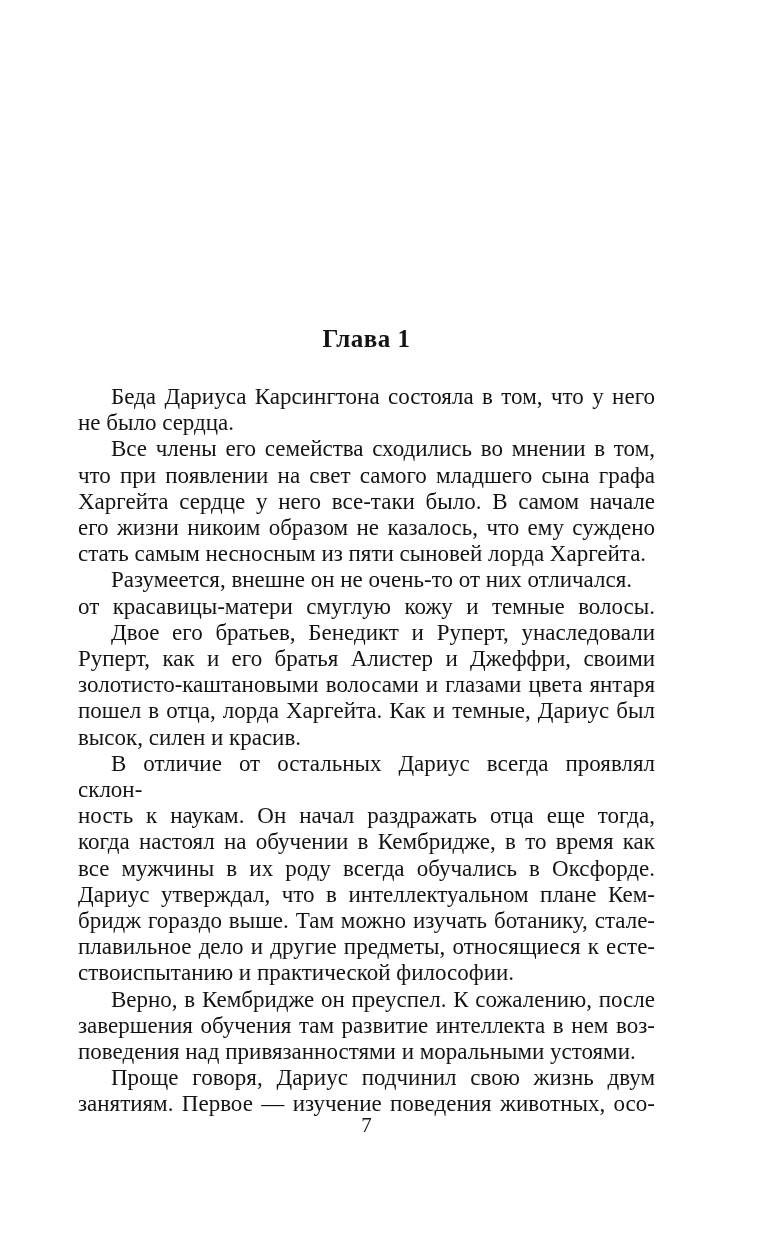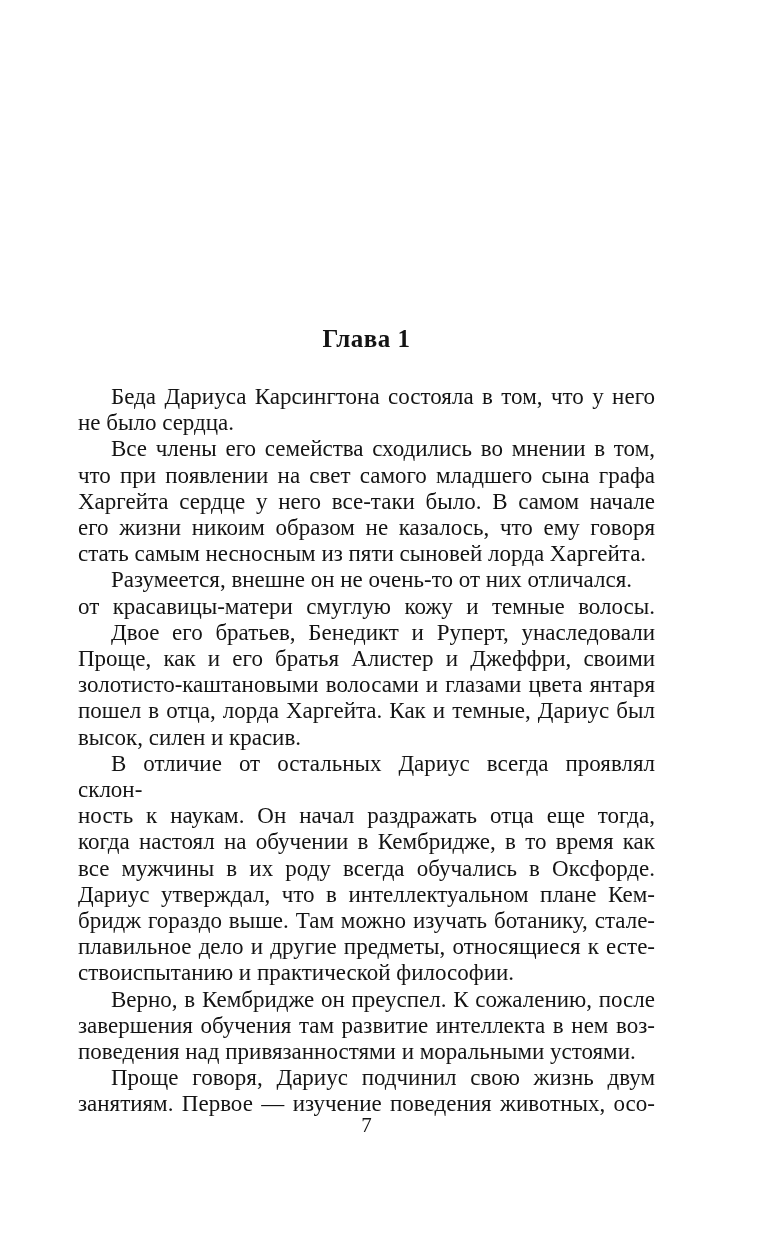--- a/index.html
+++ b/index.html
@@ -70,30 +70,30 @@
 
   <div class="page-text">
       <div class="para">
         <div class="line first">Беда Дариуса Карсингтона состояла в том, что у него</div>
         <div class="line last">не было сердца.</div>
       </div>
       <div class="para">
         <div class="line first">Все члены его семейства сходились во мнении в том,</div>
         <div class="line">что при появлении на свет самого младшего сына графа</div>
         <div class="line">Харгейта сердце у него все-таки было. В самом начале</div>
-        <div class="line">его жизни никоим образом не казалось, что ему говоря</div>
+        <div class="line">его жизни никоим образом не казалось, что ему суждено</div>
         <div class="line last">стать самым несносным из пяти сыновей лорда Харгейта.</div>
       </div>
       <div class="para">
         <div class="line first last">Разумеется, внешне он не очень-то от них отличался.</div>
       </div>
       <div class="para">
         <div class="line">от красавицы-матери смуглую кожу и темные волосы.</div>
         <div class="line first">Двое его братьев, Бенедикт и Руперт, унаследовали</div>
-        <div class="line">Проще, как и его братья Алистер и Джеффри, своими</div>
+        <div class="line">Руперт, как и его братья Алистер и Джеффри, своими</div>
         <div class="line">золотисто-каштановыми волосами и глазами цвета янтаря</div>
         <div class="line">пошел в отца, лорда Харгейта. Как и темные, Дариус был</div>
         <div class="line last">высок, силен и красив.</div>
       </div>
       <div class="para">
         <div class="line first">В отличие от остальных Дариус всегда проявлял склон-</div>
         <div class="line">ность к наукам. Он начал раздражать отца еще тогда,</div>
         <div class="line">когда настоял на обучении в Кембридже, в то время как</div>
         <div class="line">все мужчины в их роду всегда обучались в Оксфорде.</div>
         <div class="line">Дариус утверждал, что в интеллектуальном плане Кем-</div>

